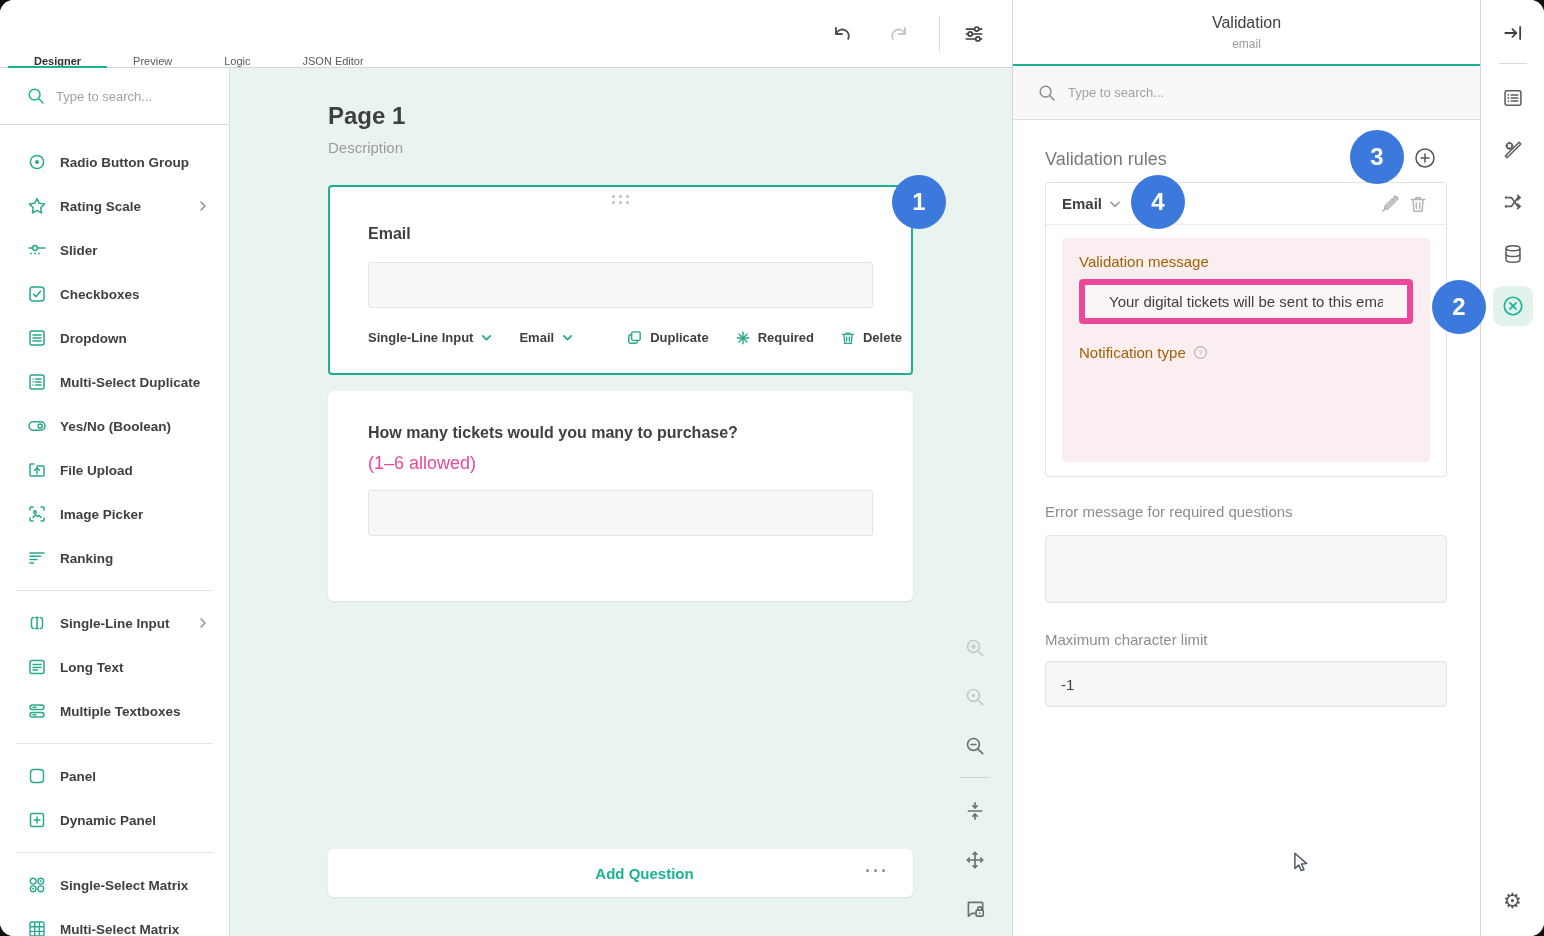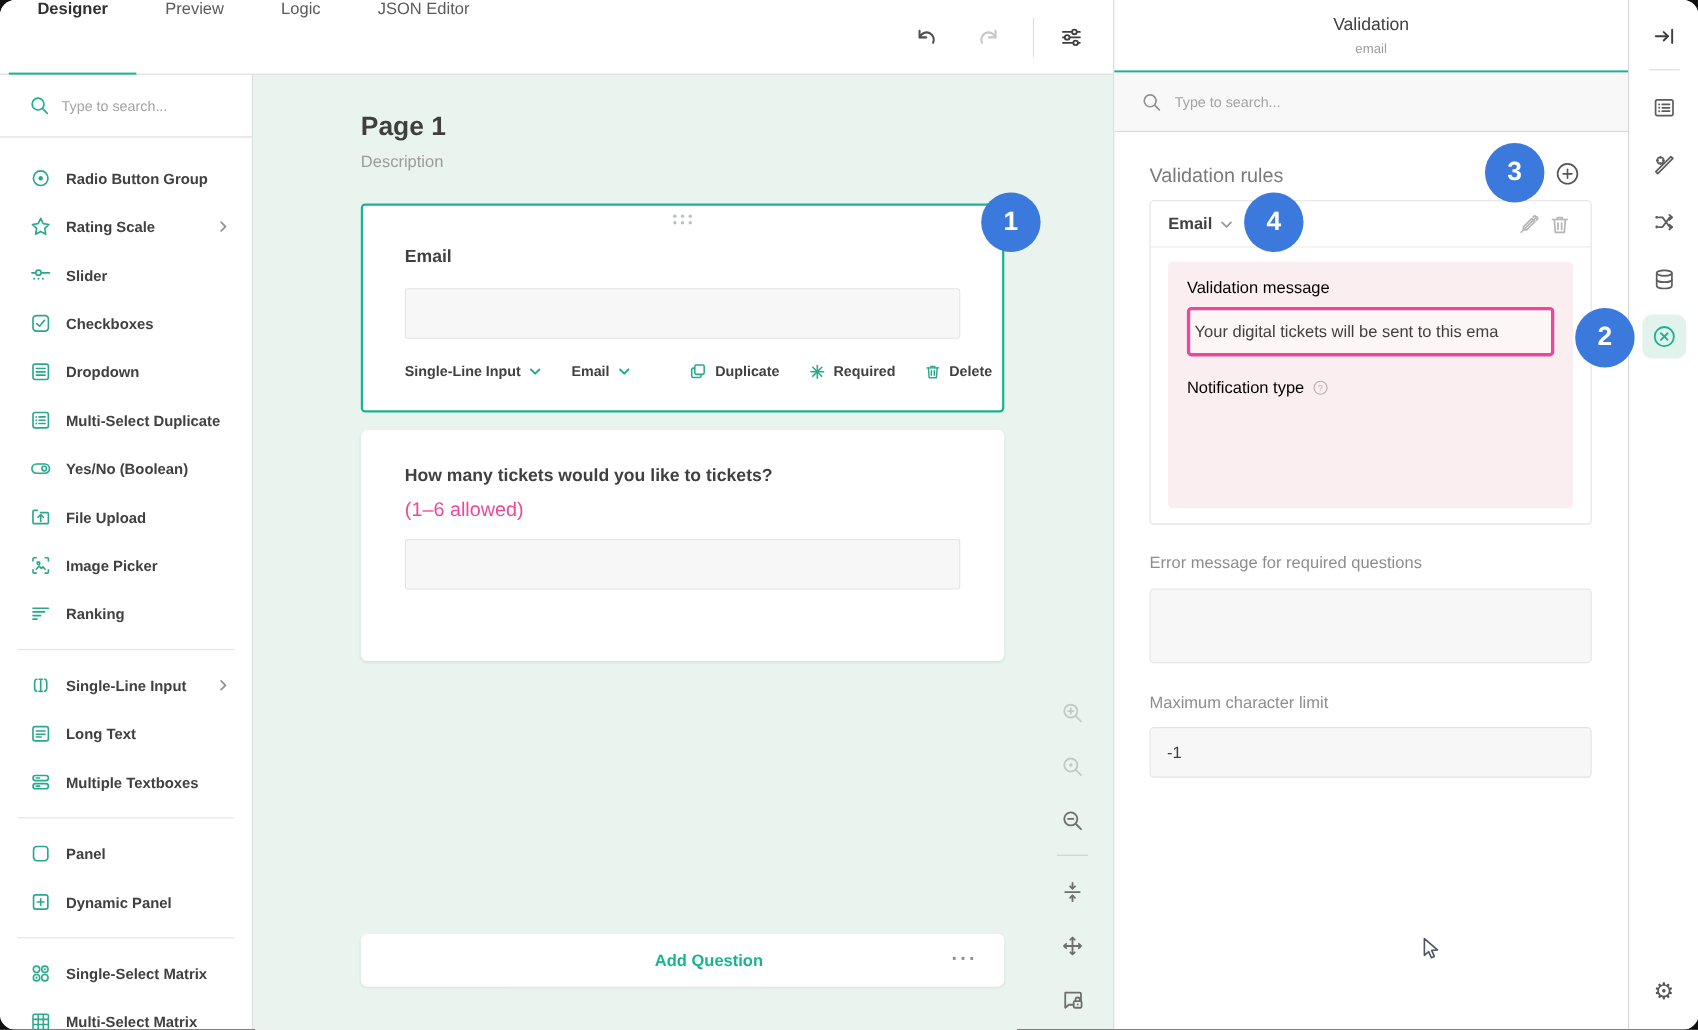--- a/index.html
+++ b/index.html
@@ -10,21 +10,21 @@
   }
   svg { display:block; }
 
   
   .topbar {
     position:absolute; left:0; top:0; width:1012px; height:68px;
     background:#fff; border-bottom:1px solid #d6d6d6; display:flex; align-items:stretch;
   }
   .tabs { display:flex; padding-left:8px; }
   .tab {
-    display:flex; align-items:flex-start; padding:0 26px; font-size:15px; color:#5a5a5a;
+    display:flex; align-items:flex-end; padding:0 26px; font-size:11px; color:#5a5a5a;
     cursor:pointer; position:relative;
   }
   .tab.active { color:#303030; font-weight:700; }
   .tab.active::after {
     content:""; position:absolute; left:0; right:0; bottom:-1px; height:2px; background:#19b394;
   }
   .topbar-actions { position:absolute; right:0; top:0; height:68px; width:230px; }
   .icon-btn { position:absolute; width:36px; height:36px; top:16px; display:flex; align-items:center; justify-content:center; cursor:pointer; }
   .tb-undo { right:152px; color:#4f4f4f; }
   .tb-redo { right:95px; color:#c7c7c7; }
@@ -138,24 +138,24 @@
   .rule-head { height:42px; border-bottom:1px solid #ececec; display:flex; align-items:center; padding:0 14px 0 16px; }
   .rule-type { display:flex; align-items:center; gap:6px; font-size:15px; font-weight:600; color:#404040; cursor:pointer; }
   .rule-type .rchev { color:#9a9a9a; }
   .rule-head .spacer { flex:1; }
   .rule-icon { width:28px; height:28px; display:flex; align-items:center; justify-content:center; color:#b5b5b5; cursor:pointer; }
 
   .rule-body {
     position:absolute; left:16px; right:16px; top:55px; height:224px;
     background:#faeef0; border-radius:4px; padding:15px 17px;
   }
-  .rb-label { font-size:15px; color:#000000; }
+  .rb-label { font-size:15px; color:#a16207; }
   .rb-input {
-    margin-top:9px; height:45px; width:100%; background:#fcf6f6; border:3px solid #ec4899; border-radius:4px;
-    font-family:inherit; font-size:15px; color:#404040; padding:0 4px; outline:none;
+    margin-top:9px; height:45px; width:100%; background:#fcf6f6; border:6px solid #ec4899; border-radius:4px;
+    font-family:inherit; font-size:15px; color:#404040; padding:0 24px; outline:none;
     white-space:nowrap; overflow:hidden;
   }
   .rb-notif-row { margin-top:20px; display:flex; align-items:center; gap:7px; }
   .rb-help { color:#b4b4b4; }
   .rb-select {
     margin-top:9px; height:45px; width:100%; background:#fcf6f6; border:1px solid #e2cccf; border-radius:4px;
     display:flex; align-items:center; padding:0 14px; cursor:pointer;
   }
   .rb-select .val { flex:1; font-size:15px; color:#404040; }
   .rb-select .schev { color:#4a4a4a; }
@@ -534,21 +534,21 @@
                 <line x1="7.5" y1="8" x2="7.5" y2="12.5"></line>
                 <line x1="10.5" y1="8" x2="10.5" y2="12.5"></line>
               </svg>
             </span>
           <span>Delete</span>
         </div>
       </div>
     </div>
 
     <div class="qcard qcard-tickets">
-      <div class="q-title">How many tickets would you like to tickets?</div>
+      <div class="q-title">How many tickets would you many to purchase?</div>
       <div class="q-desc">(1–6 allowed)</div>
       <div class="q-input"></div>
     </div>
 
 
     <div class="add-question">
       <span class="aq-label">Add Question</span>
       <span class="aq-more">···</span>
     </div>
 

